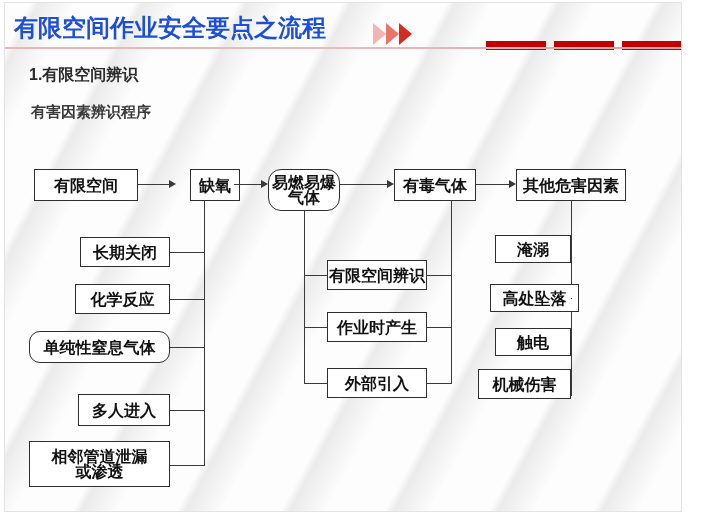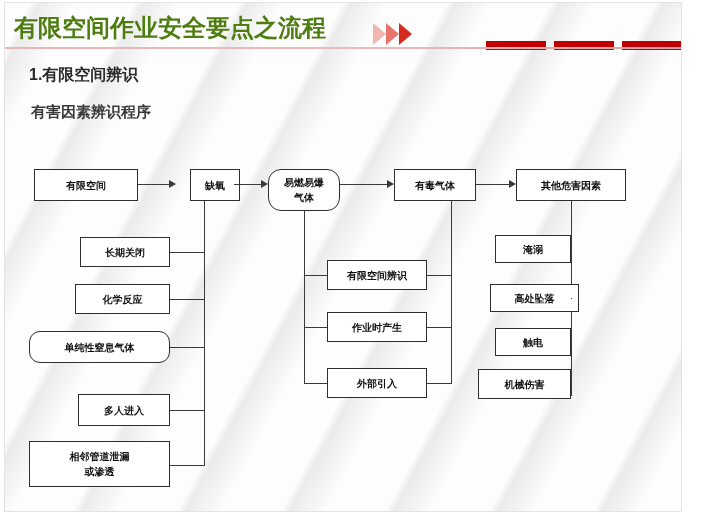--- a/index.html
+++ b/index.html
@@ -48,21 +48,21 @@
     left: 0; top: 0;
     width: 676px;
     height: 46px;
   }
   #title-text {
     position: absolute;
     left: 9px;
     top: 9px;
     font-size: 24px;
     font-weight: bold;
-    color: #4d7c0f;
+    color: #1d4ed8;
     letter-spacing: 0px;
     white-space: nowrap;
     text-shadow: 0 1px 0 rgba(255,255,255,0.9);
   }
   #chevrons {
     position: absolute;
     left: 368px;
     top: 20px;
     width: 56px;
     height: 24px;
@@ -135,21 +135,21 @@
     width: 676px;
     height: 508px;
   }
   .node {
     position: absolute;
     box-sizing: border-box;
     background: #ffffff;
     border: 1.6px solid #2e2e2e;
     color: #111111;
     font-weight: bold;
-    font-size: 10px;
+    font-size: 16px;
     line-height: 15px;
     text-align: center;
     display: flex;
     align-items: center;
     justify-content: center;
     white-space: pre-line;
   }
   .line {
     position: absolute;
     background: #3a3a3a;

